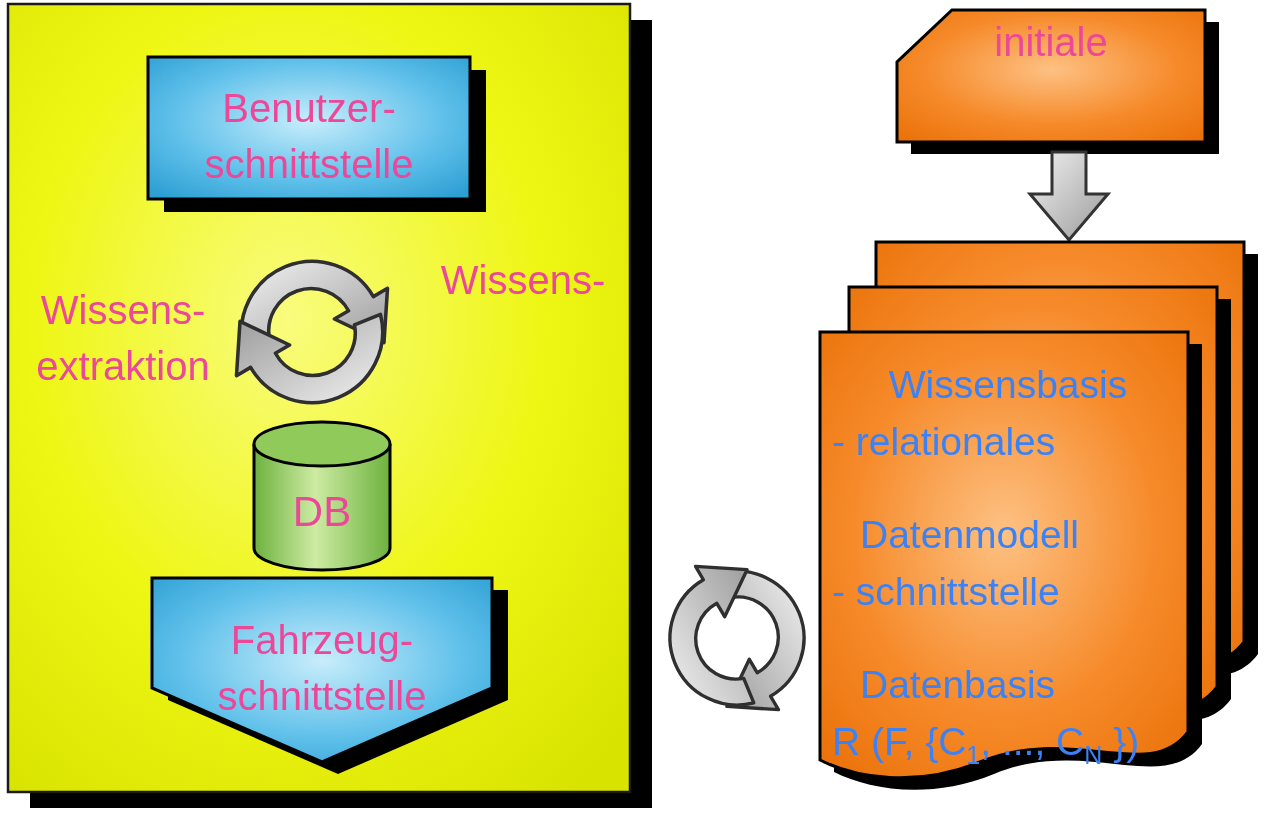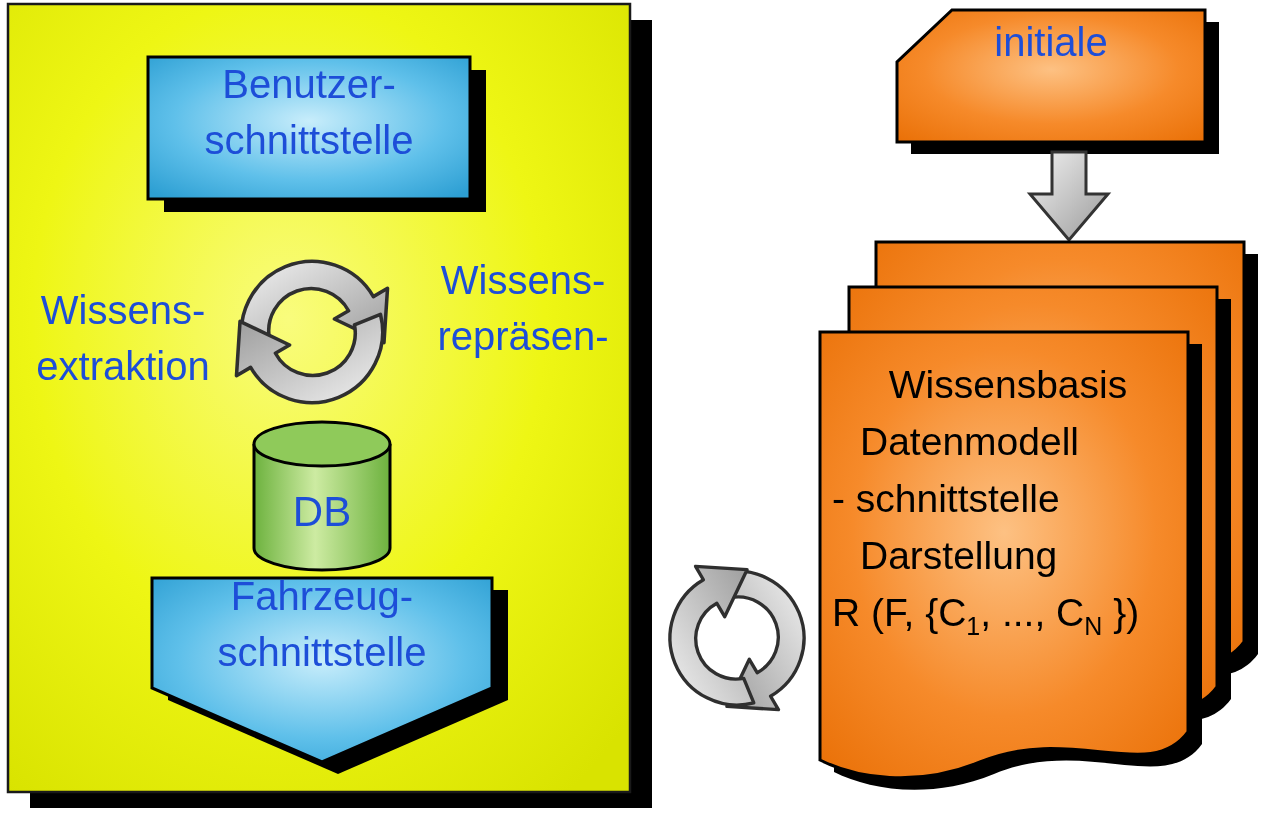--- a/index.html
+++ b/index.html
@@ -1,24 +1,24 @@
 <!DOCTYPE html>
 <html><head>
 <meta charset="utf-8">
 <style>
   html,body{margin:0;padding:0;background:#fff;}
   .canvas{
     position:relative;width:1280px;height:816px;background:#ffffff;
     font-family:"Liberation Sans",sans-serif;color:#141414;overflow:hidden;
   }
   svg.layer{position:absolute;left:0;top:0;}
-  .label{position:absolute;font-size:40px;line-height:56px;text-align:center;color:#1d4ed8;}
-  .page-text{position:absolute;left:832px;top:356px;width:352px;font-size:39px;line-height:57px;text-align:left;color:#000000;white-space:nowrap;}
+  .label{position:absolute;font-size:40px;line-height:56px;text-align:center;color:#ec4899;}
+  .page-text{position:absolute;left:832px;top:356px;width:352px;font-size:39px;line-height:57px;text-align:left;color:#3b82f6;white-space:nowrap;}
   .page-text .center{text-align:center;}
-  .page-text .indent{padding-left:28px;}
+  .page-text .indent{padding-left:28px;margin-top:36px;}
   .db-label{font-size:42px;}
   sub{font-size:25px;line-height:0;}
 </style>
 </head>
 <body>
 
 <div class="canvas">
 
   <svg class="layer" width="1280" height="816" viewBox="0 0 1280 816">
     <defs>
@@ -83,49 +83,49 @@
     <g>
       <use href="#pageShape" transform="translate(890,254)" fill="#000"></use>
       <use href="#pageShape" transform="translate(876,242)" fill="url(#gOrange)" stroke="#000" stroke-width="3"></use>
       <use href="#pageShape" transform="translate(863,299)" fill="#000"></use>
       <use href="#pageShape" transform="translate(849,287)" fill="url(#gOrange)" stroke="#000" stroke-width="3"></use>
       <use href="#pageShape" transform="translate(834,344)" fill="#000"></use>
       <use href="#pageShape" transform="translate(820,332)" fill="url(#gOrange)" stroke="#000" stroke-width="3"></use>
     </g>
   </svg>
 
-  <div class="label" style="left:148px;top:56px;width:322px;">
+  <div class="label" style="left:148px;top:80px;width:322px;">
     <div>Benutzer-</div>
     <div>schnittstelle</div>
   </div>
 
   <div class="label" style="left:8px;top:282px;width:230px;">
     <div>Wissens-</div>
     <div>extraktion</div>
   </div>
 
   <div class="label" style="left:408px;top:252px;width:230px;">
     <div>Wissens-</div>
-    <div>repräsen-</div>
   </div>
 
   <div class="label db-label" style="left:254px;top:484px;width:136px;text-align:center;">DB</div>
 
-  <div class="label" style="left:152px;top:568px;width:340px;">
+  <div class="label" style="left:152px;top:612px;width:340px;">
     <div>Fahrzeug-</div>
     <div>schnittstelle</div>
   </div>
 
   <div class="label" style="left:900px;top:14px;width:302px;">
     <div>initiale</div>
   </div>
 
   <div class="page-text">
     <div class="center">Wissensbasis</div>
+    <div>- relationales</div>
     <div class="indent">Datenmodell</div>
     <div>- schnittstelle</div>
-    <div class="indent">Darstellung</div>
+    <div class="indent">Datenbasis</div>
     <div>
       <span>R (F, {C</span><sub>1</sub><span>, ..., C</span><sub>N</sub><span> })</span>
     </div>
   </div>
 
 </div>
 
 </body></html>

